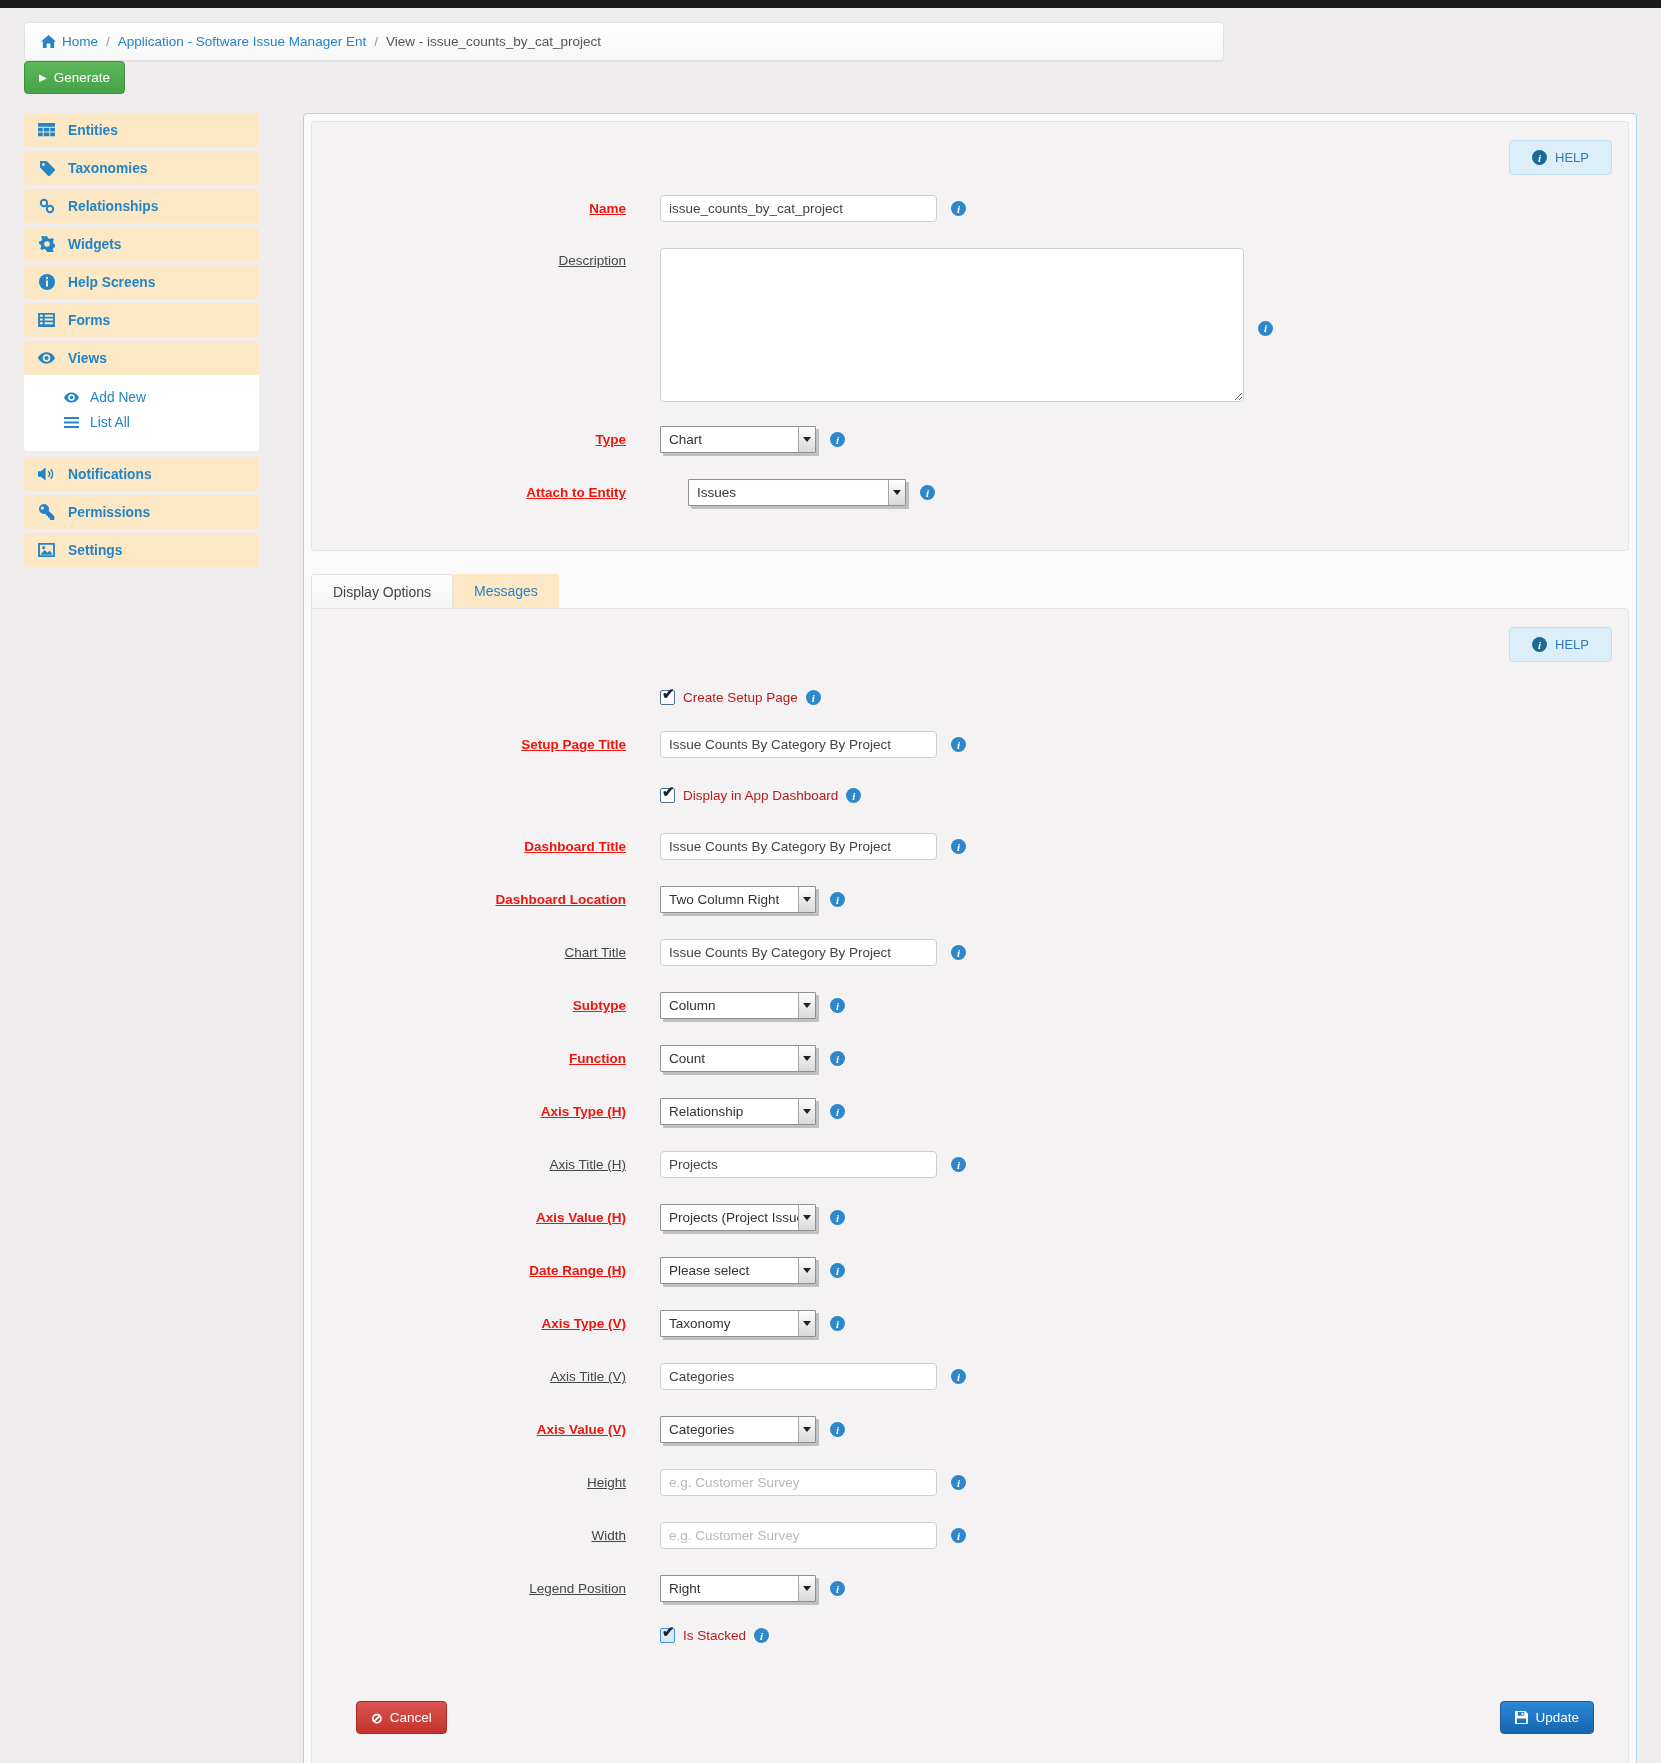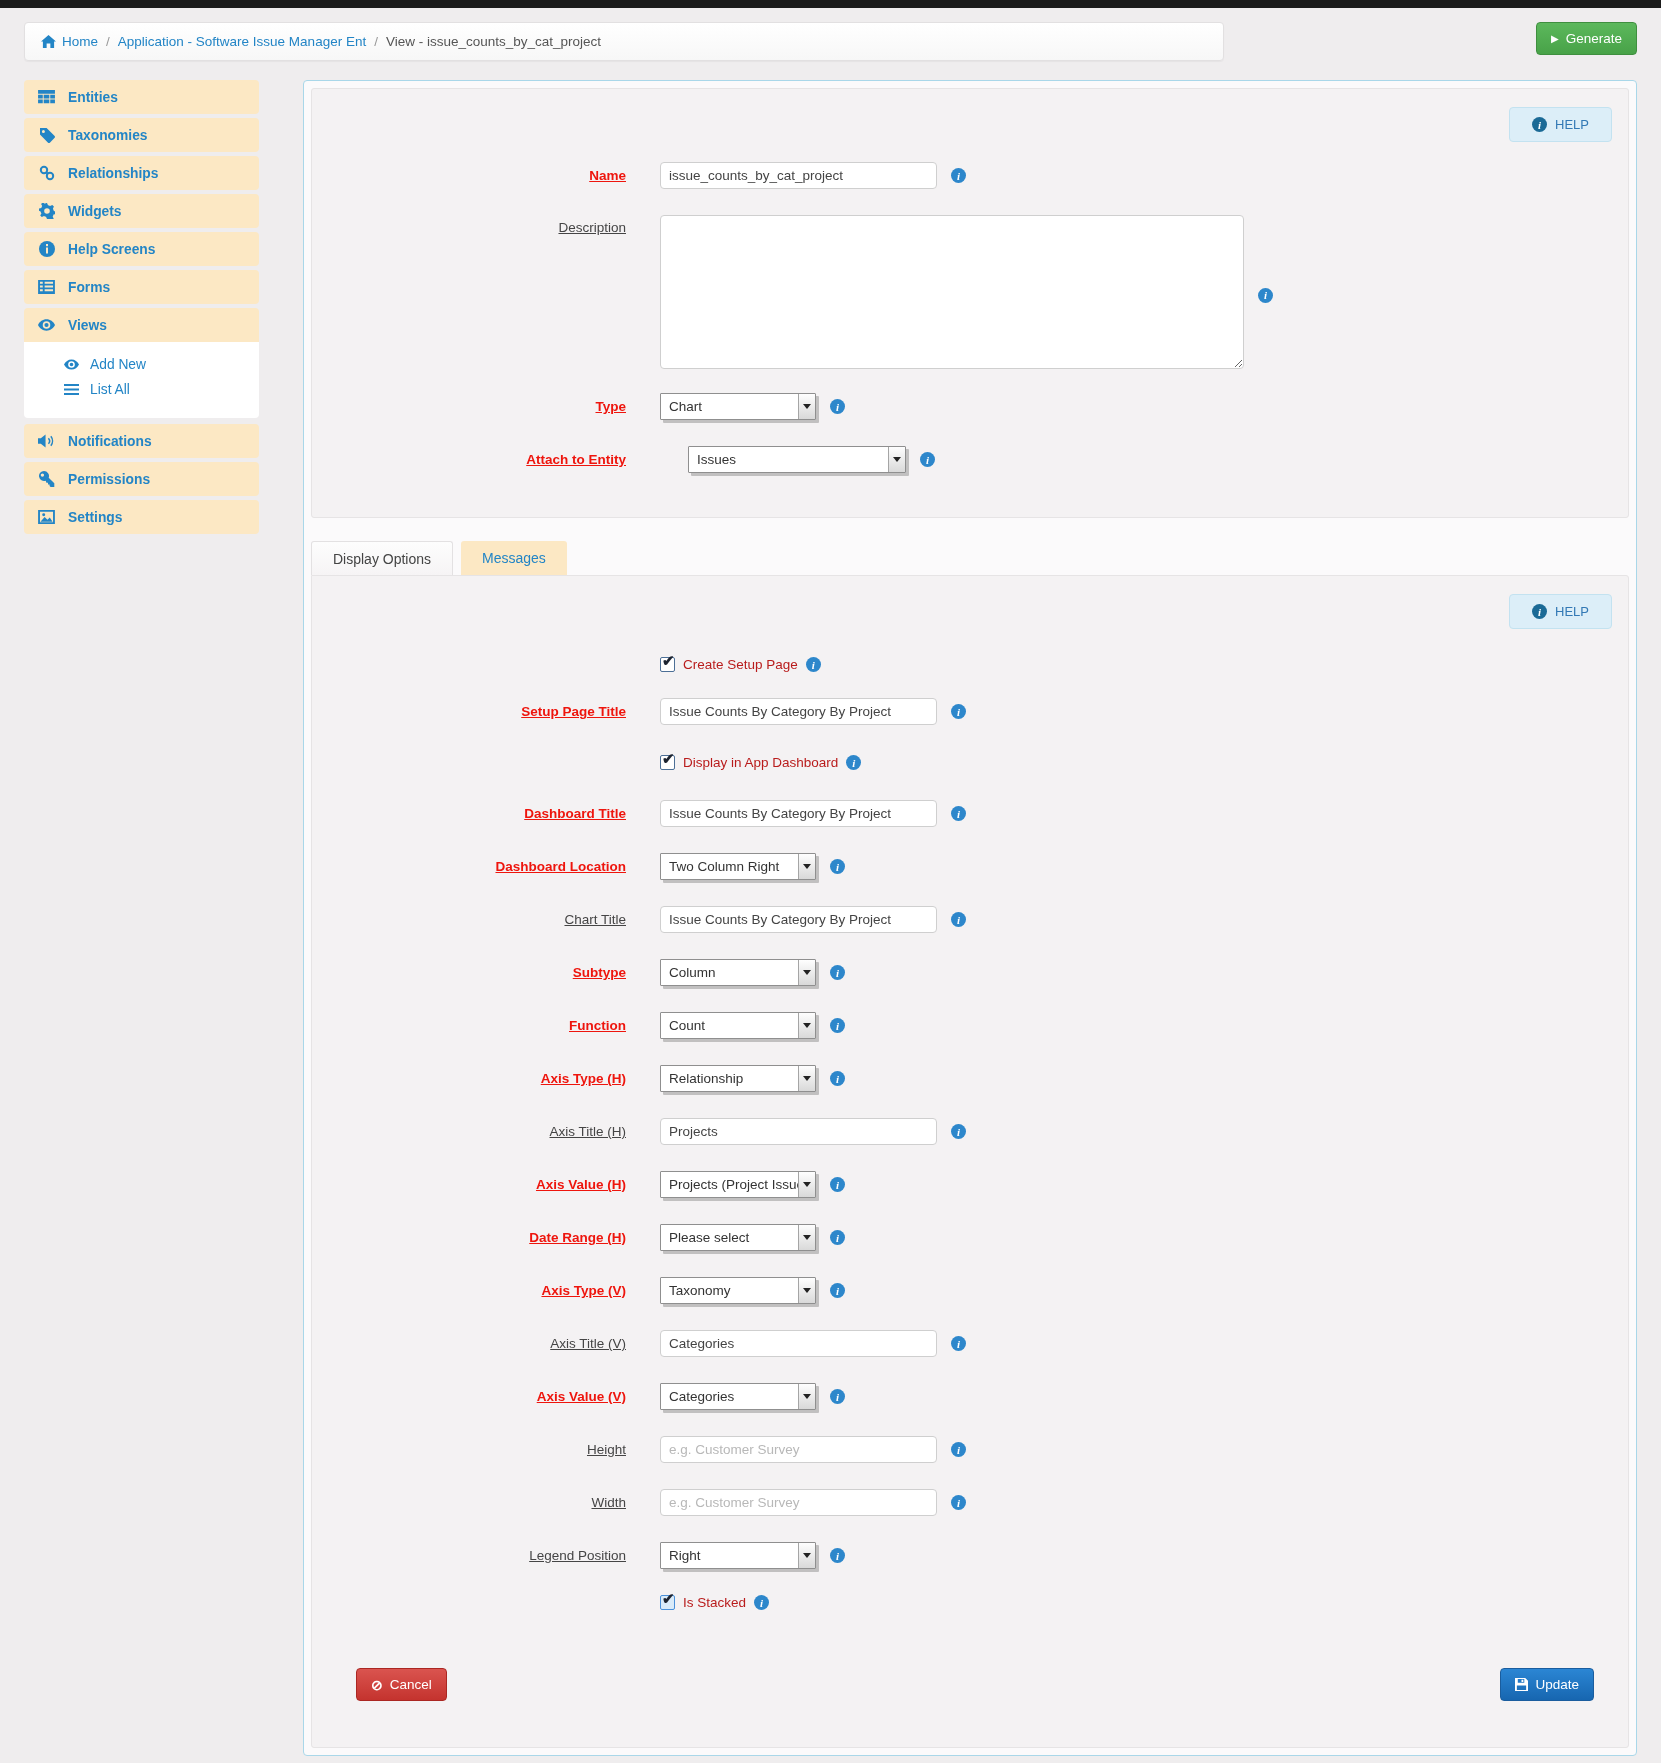--- a/index.html
+++ b/index.html
@@ -4,21 +4,21 @@
 <style>
   * { box-sizing: border-box; margin: 0; padding: 0; }
   html,body { background:#efedee; }
   body {
     width:1661px; min-height:1763px; position:relative;
     font-family:"Liberation Sans", sans-serif; font-size:13.5px; color:#555;
   }
   .topbar { height:8px; background:#1b1b1b; width:100%; }
 
   
-  .header { display:flex; align-items:flex-start; padding:14px 24px 0 24px; }
+  .header { display:flex; align-items:flex-start; padding:14px 24px 0 24px;flex-direction:column; }
   .breadcrumb {
     width:1200px; height:39px; background:linear-gradient(#ffffff,#f7f7f7);
     border:1px solid #e2e0e1; border-radius:4px; box-shadow:0 1px 1px rgba(0,0,0,.04);
     display:flex; align-items:center; padding:0 16px; gap:8px;
   }
   .crumb-link { color:#2385c6; text-decoration:none; cursor:pointer; display:flex; align-items:center; gap:6px;}
   .crumb-sep { color:#9a9a9a; }
   .crumb-current { color:#555; }
   .spacer { flex:1; }
   .btn { display:inline-flex; align-items:center; gap:7px; border-radius:4px; cursor:pointer;
@@ -93,21 +93,21 @@
 
   
   .cbrow { display:flex; align-items:center; margin-left:324px; margin-bottom:26px; gap:8px; }
   .cb { width:15px; height:15px; background:#fff; border:1px solid #4c6f96; border-radius:2px;
         position:relative; cursor:pointer; flex:none; }
   .cb.blue { background:#d9ebf9; border-color:#4a90d9; }
   .cb .tick { position:absolute; left:1px; top:-6px; font-size:15px; color:#1d2430; font-weight:bold; }
   .cb-label { color:#b91c1c; }
 
   
-  .tabs { display:flex; margin-top:23px;gap:8px; }
+  .tabs { display:flex; margin-top:23px; }
   .tab { height:34px; display:flex; align-items:center; padding:0 21px; cursor:pointer;
          border-radius:3px 3px 0 0; font-size:14px; }
   .tab.active { background:linear-gradient(#fdfdfd,#f6f4f5); border:1px solid #e3e1e2; border-bottom:none;
                 color:#444; position:relative; z-index:2; margin-bottom:-1px; }
   .tab.inactive { background:#fce8c4; color:#2385c6; }
   .section.tabbed { border-top-left-radius:0; }
 
   .gap28 { height:28px; } .gap20 { height:20px; }
 
   

